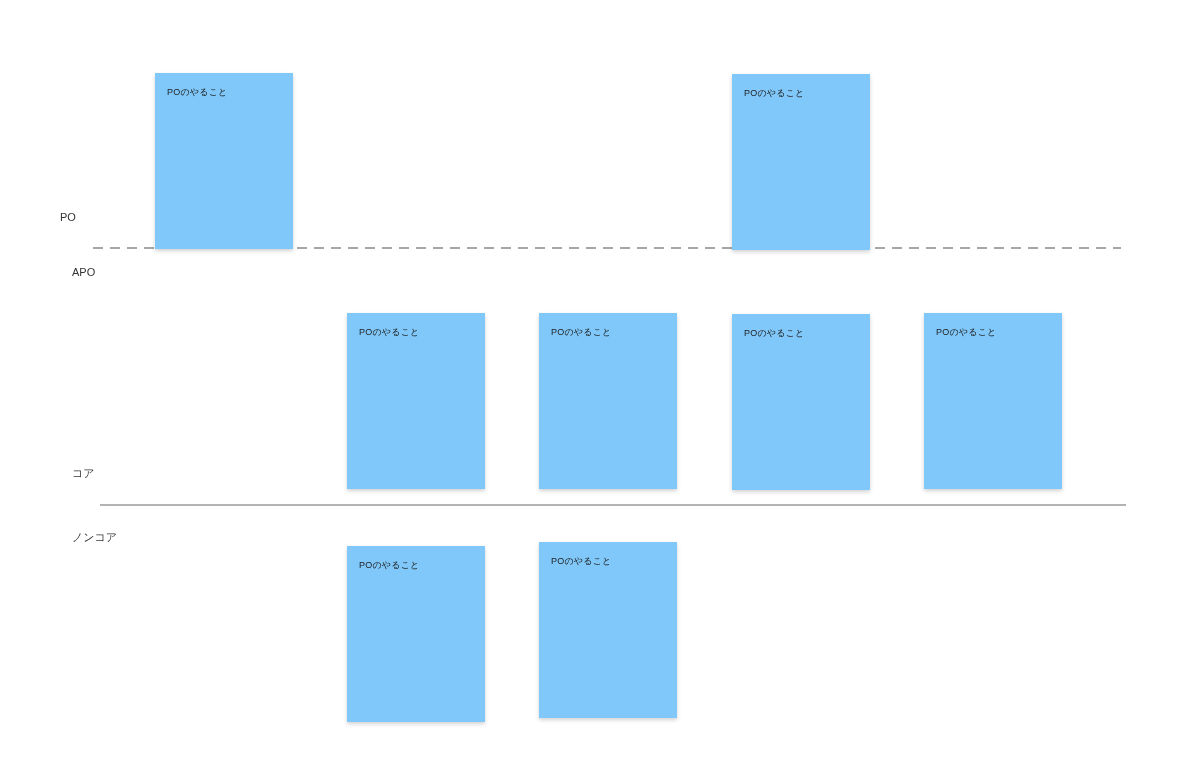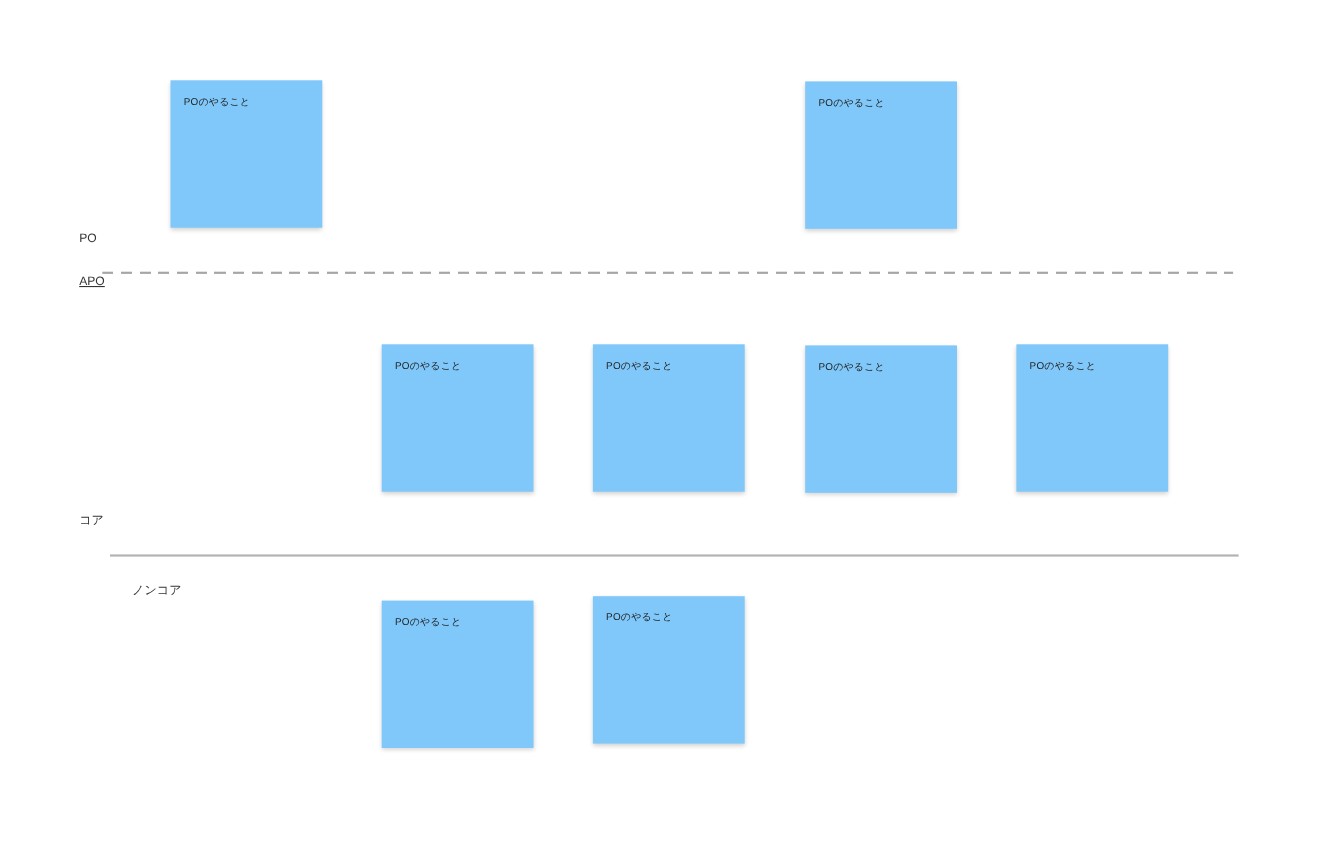--- a/index.html
+++ b/index.html
@@ -17,24 +17,24 @@
     background: #ffffff;
   }
   .lane-label {
     position: absolute;
     font-size: 11px;
     line-height: 13px;
     color: #333333;
     white-space: nowrap;
     user-select: none;
   }
-  .label-po      { left: 72px; top: 211px; }
-  .label-apo     { left: 72px; top: 250px; text-decoration: underline; }
+  .label-po      { left: 60px; top: 211px; }
+  .label-apo     { left: 72px; top: 266px; }
   .label-core    { left: 72px; top: 467px; }
-  .label-noncore { left: 72px; top: 531px; margin-left: 48px; }
+  .label-noncore { left: 72px; top: 531px; }
 
   .divider {
     position: absolute;
     height: 2px;
   }
   .divider-dashed {
     left: 93px;
     top: 247px;
     width: 1028px;
     background: repeating-linear-gradient(90deg,
@@ -44,21 +44,21 @@
   .divider-solid {
     left: 100px;
     top: 504px;
     width: 1026px;
     background: #b3b3b3;
   }
 
   .sticky-note {
     position: absolute;
     width: 138px;
-    height: 134px;
+    height: 176px;
     box-sizing: border-box;
     padding: 13px 12px;
     box-shadow: 0 2px 4px rgba(0, 0, 0, 0.18);
     cursor: pointer;
   }
   .sticky-text {
     display: block;
     font-size: 9px;
     line-height: 12px;
     font-weight: 500;

